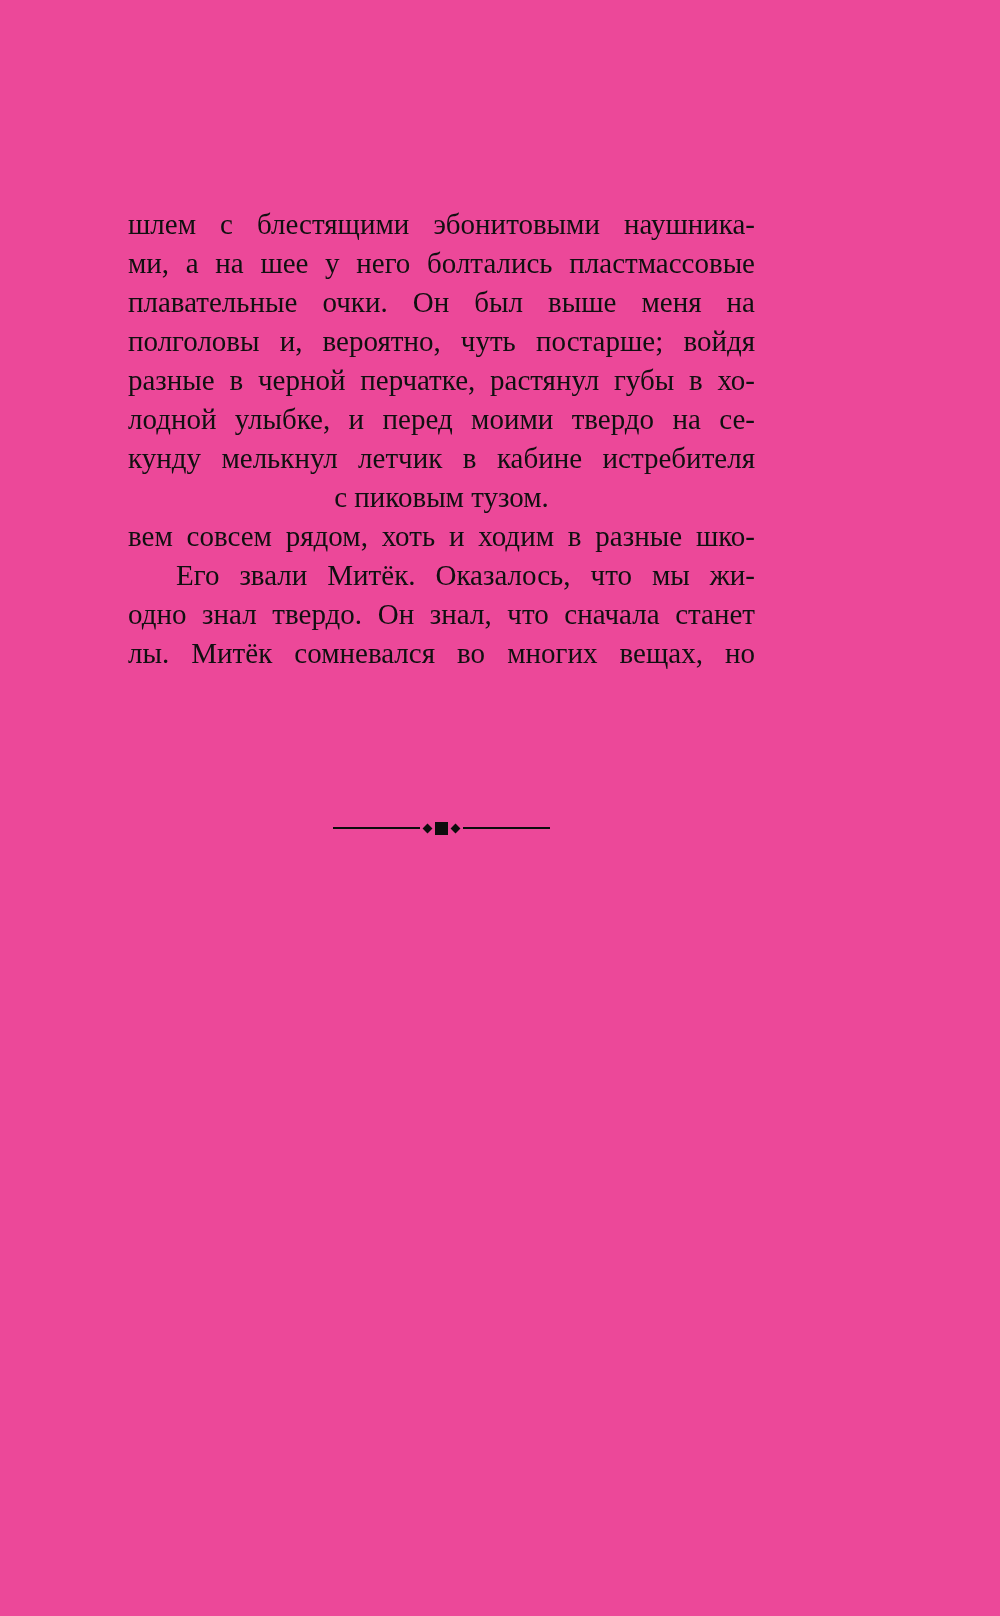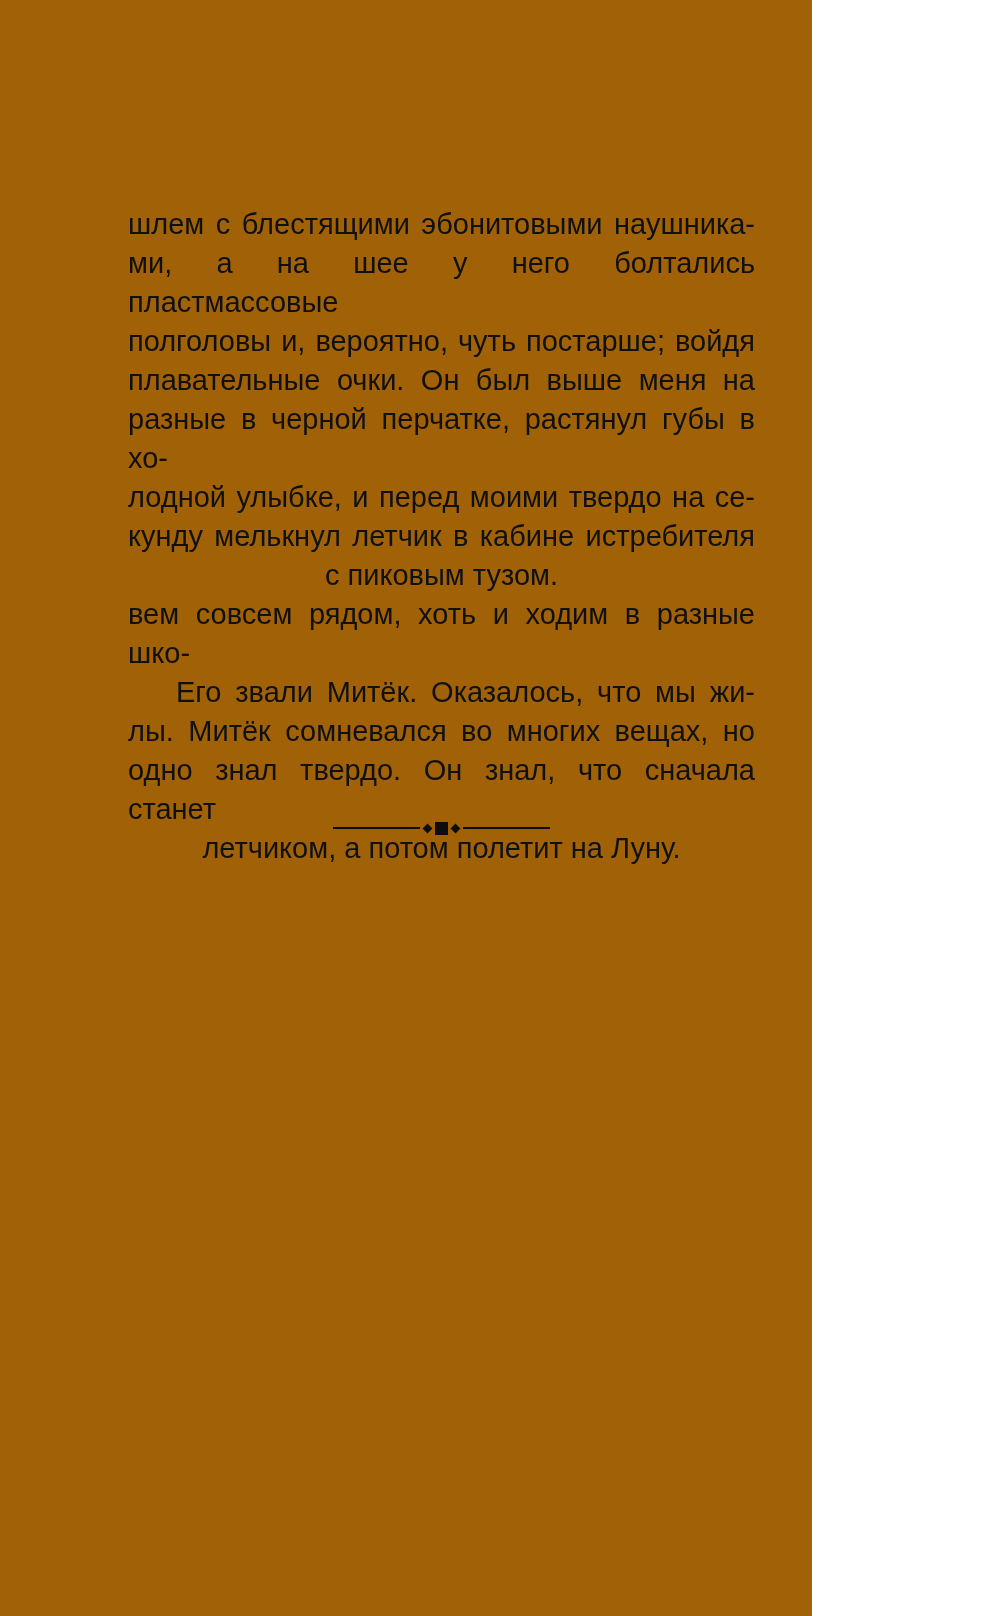--- a/index.html
+++ b/index.html
@@ -2,25 +2,25 @@
 <html lang="ru"><head>
 <meta charset="utf-8">
 <style>
   html, body {
     margin: 0;
     padding: 0;
     background: #ffffff;
   }
   .page {
     position: relative;
-    width: 812px;
+    width: 1000px;
     height: 1616px;
-    background: #a16207;
+    background: #ec4899;
     overflow: hidden;
-    font-family: Liberation Sans, sans-serif;
+    font-family: Liberation Serif, serif;
   }
   .text-block {
     position: absolute;
     left: 128px;
     top: 205px;
     width: 627px;
     color: #101010;
     font-size: 29px;
     line-height: 39px;
   }
@@ -65,31 +65,30 @@
   }
 </style>
 </head>
 <body>
 
 <div class="page">
 
   <div class="text-block">
     <div class="line just">шлем с блестящими эбонитовыми наушника-</div>
     <div class="line just">ми, а на шее у него болтались пластмассовые</div>
+    <div class="line just">плавательные очки. Он был выше меня на</div>
     <div class="line just">полголовы и, вероятно, чуть постарше; войдя</div>
-    <div class="line just">плавательные очки. Он был выше меня на</div>
     <div class="line just">разные в черной перчатке, растянул губы в хо-</div>
     <div class="line just">лодной улыбке, и перед моими твердо на се-</div>
     <div class="line just">кунду мелькнул летчик в кабине истребителя</div>
     <div class="line">с пиковым тузом.</div>
     <div class="line just">вем совсем рядом, хоть и ходим в разные шко-</div>
     <div class="line just indent">Его звали Митёк. Оказалось, что мы жи-</div>
+    <div class="line just">одно знал твердо. Он знал, что сначала станет</div>
     <div class="line just">лы. Митёк сомневался во многих вещах, но</div>
-    <div class="line just">одно знал твердо. Он знал, что сначала станет</div>
-    <div class="line">летчиком, а потом полетит на Луну.</div>
   </div>
 
   <div class="divider">
     <span class="rule"></span>
     <span class="diamond"></span>
     <span class="square"></span>
     <span class="diamond"></span>
     <span class="rule"></span>
   </div>
 

